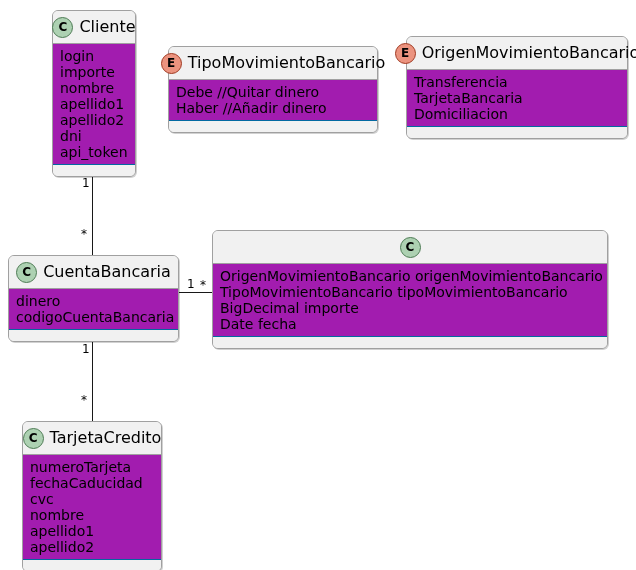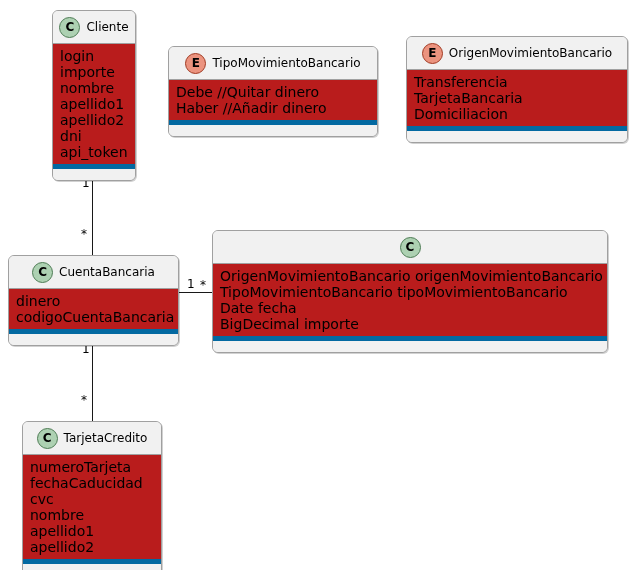--- a/index.html
+++ b/index.html
@@ -32,30 +32,30 @@
     display: flex;
     align-items: center;
     justify-content: center;
     gap: 6px;
     padding: 0 8px;
     border-bottom: 1px solid #A0A0A0;
     background: #F1F1F1;
     border-radius: 5px 5px 0 0;
   }
   .node-title {
-    font-size: 12px;
+    font-size: 16px;
     color: #000000;
     white-space: nowrap;
     line-height: 1;
   }
   .node-body {
     box-sizing: border-box;
     padding: 4px 24px 4px 7px;
-    border-bottom: 5px solid #0369a1;
-    background: #b91c1c;
+    border-bottom: 1px solid #0369a1;
+    background: #a21caf;
   }
   .node-footer {
     box-sizing: border-box;
     height: 11px;
     background: #F1F1F1;
     border-radius: 0 0 5px 5px;
   }
   .member {
     font-size: 14px;
     line-height: 16px;
@@ -177,22 +177,22 @@
     <div class="node-footer"></div>
   </div>
 
   <div class="node" style="left:212px; top:230px; width:396px;">
     <div class="node-header">
       <span class="stereo stereo-class">C</span>
     </div>
     <div class="node-body">
       <div class="member">OrigenMovimientoBancario origenMovimientoBancario</div>
       <div class="member">TipoMovimientoBancario tipoMovimientoBancario</div>
+      <div class="member">BigDecimal importe</div>
       <div class="member">Date fecha</div>
-      <div class="member">BigDecimal importe</div>
     </div>
     <div class="node-footer"></div>
   </div>
 
   <div class="node" style="left:22px; top:421px; width:140px;">
     <div class="node-header">
       <span class="stereo stereo-class">C</span>
       <span class="node-title">TarjetaCredito</span>
     </div>
     <div class="node-body">

